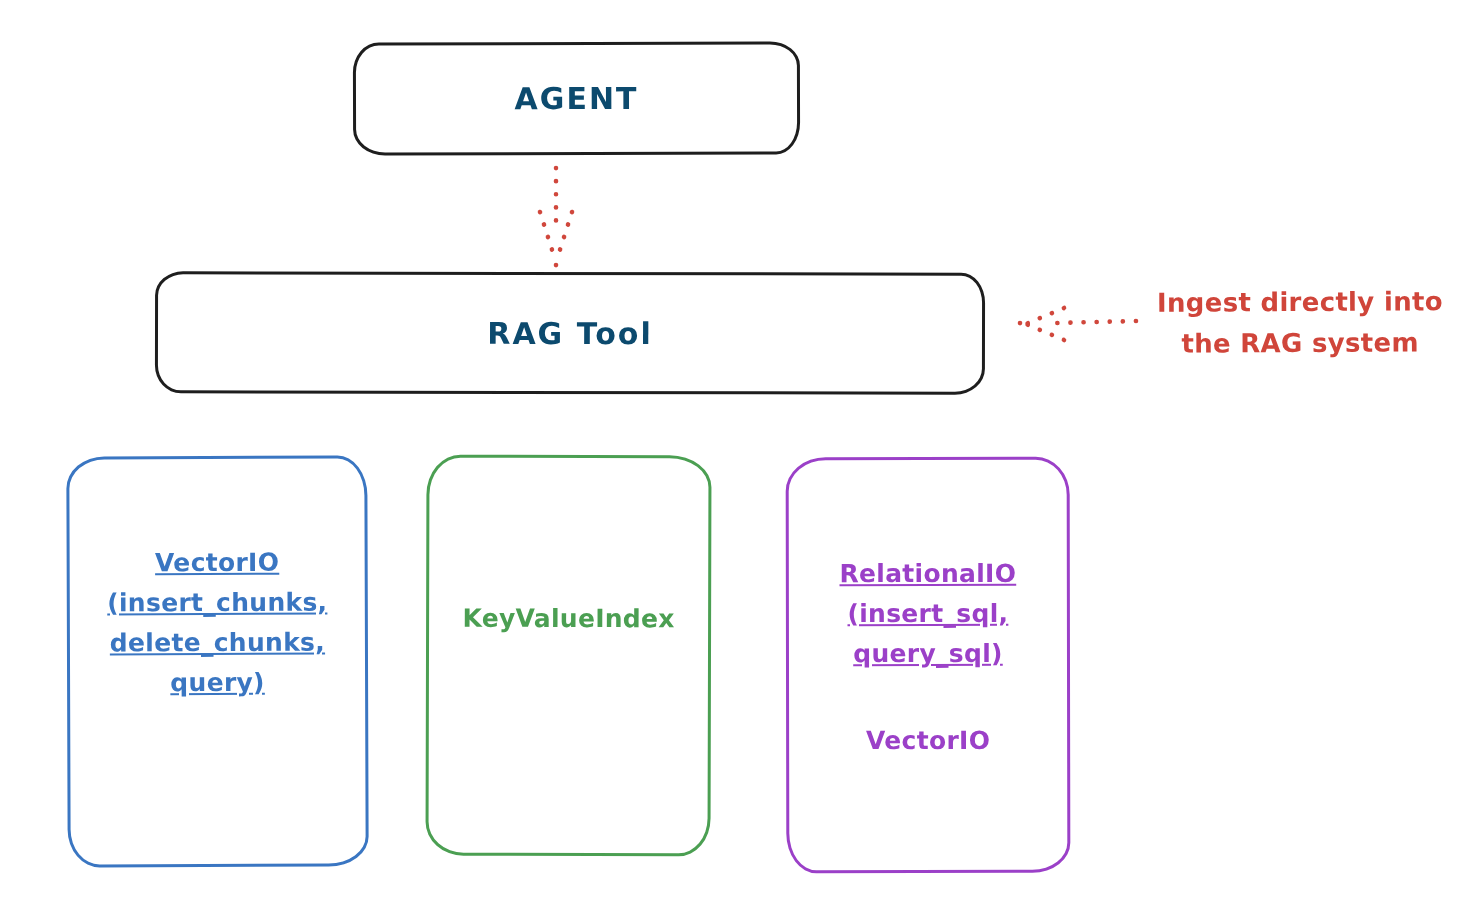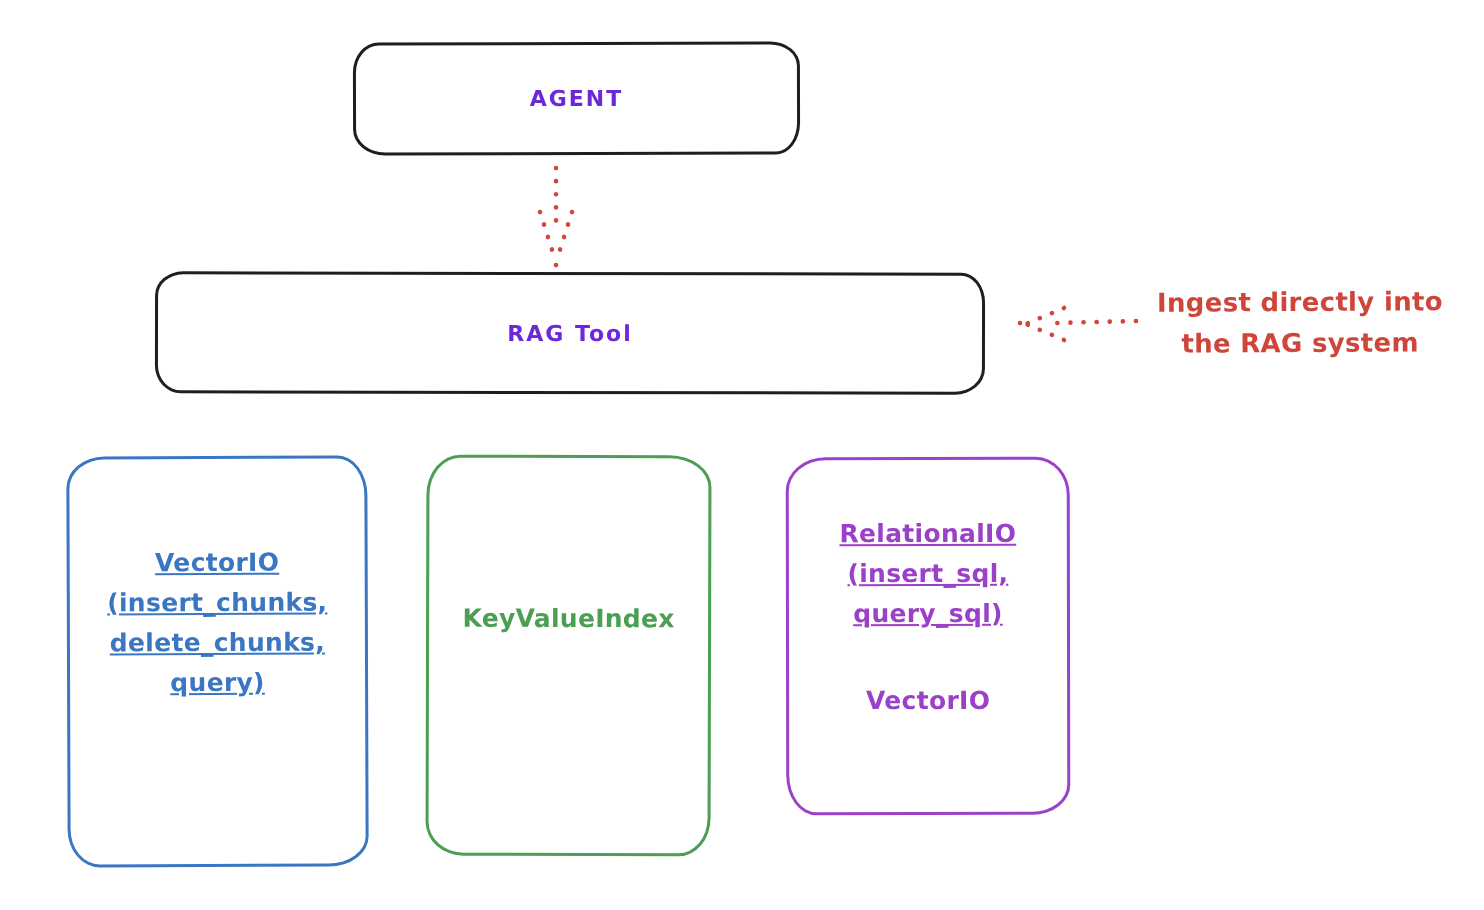--- a/index.html
+++ b/index.html
@@ -31,23 +31,23 @@
     border-radius: 26px 30px 24px 32px / 30px 24px 32px 26px;
     transform: rotate(-0.15deg);
   }
   .node-ragtool {
     left: 155px; top: 272px;
     width: 830px; height: 122px;
     border-radius: 28px 24px 30px 26px / 24px 30px 26px 28px;
     transform: rotate(0.1deg);
   }
   .node-label {
-    font-size: 22px;
+    font-size: 30px;
     font-weight: bold;
-    color: #6d28d9;
+    color: #0c4a6e;
     letter-spacing: 2px;
     white-space: nowrap;
   }
   
   .backend-box {
     position: absolute;
     background: #ffffff;
     border-style: solid;
     border-width: 3.5px;
     box-sizing: border-box;
@@ -84,25 +84,25 @@
     left: 426px; top: 455px;
     width: 285px; height: 401px;
     border-color: #4b9f52;
     color: #4b9f52;
     border-radius: 34px 42px 32px 38px / 40px 32px 38px 34px;
     padding-top: 94px;
     transform: rotate(0.15deg);
   }
   .box-relational {
     left: 786px; top: 457px;
-    width: 284px; height: 358px;
+    width: 284px; height: 416px;
     border-color: #9b40c8;
     color: #9b40c8;
     border-radius: 40px 34px 38px 30px / 34px 38px 30px 40px;
-    padding-top: 54px;
+    padding-top: 94px;
     transform: rotate(-0.1deg);
   }
   
   .ingest-note {
     position: absolute;
     left: 1125px; top: 282px;
     width: 350px;
     text-align: center;
     color: #d0453a;
     font-size: 26px;

